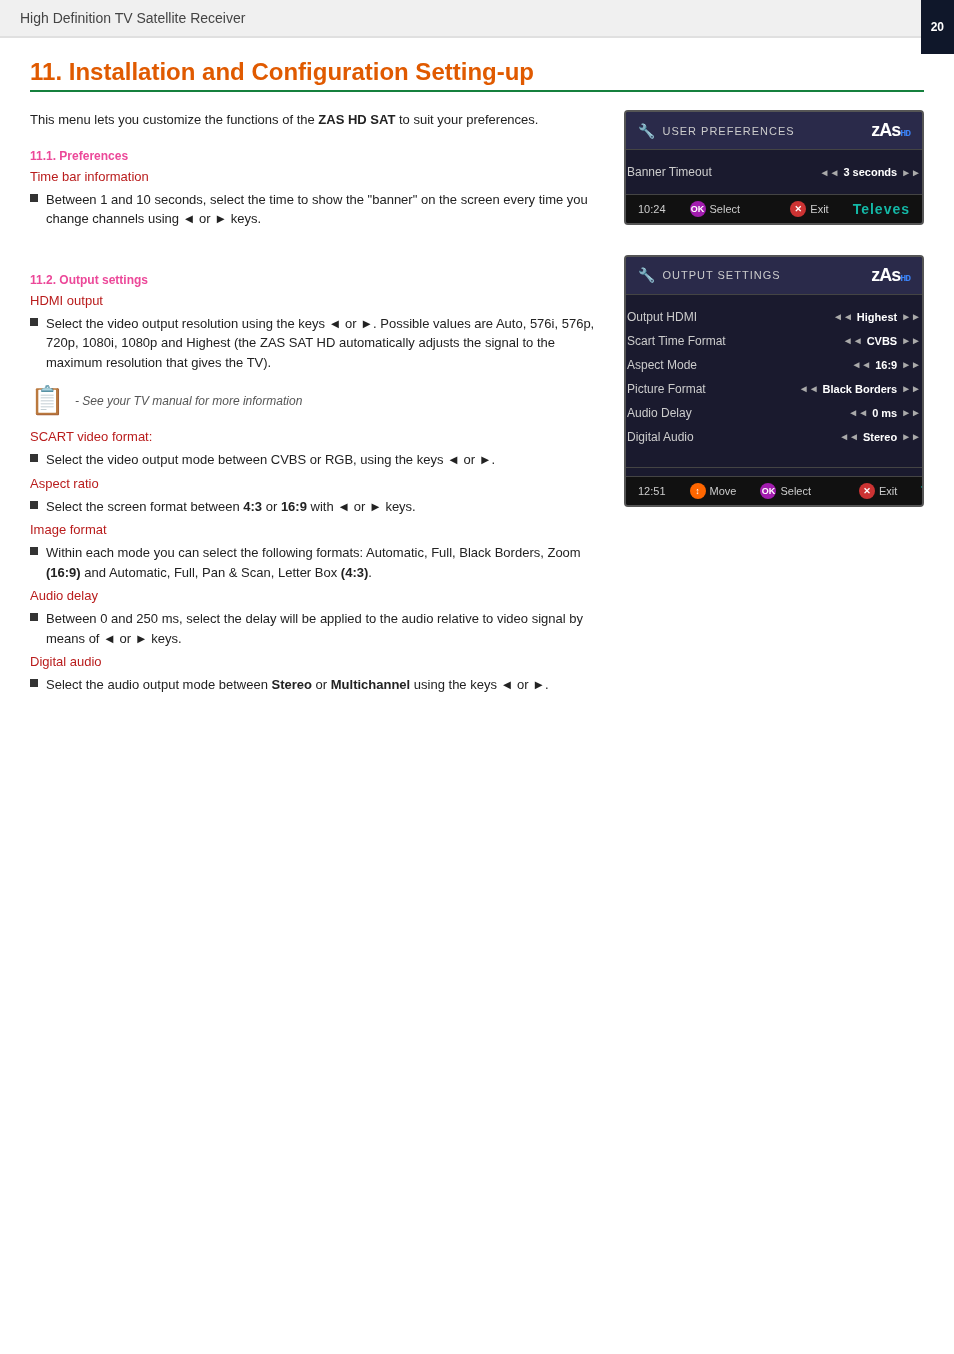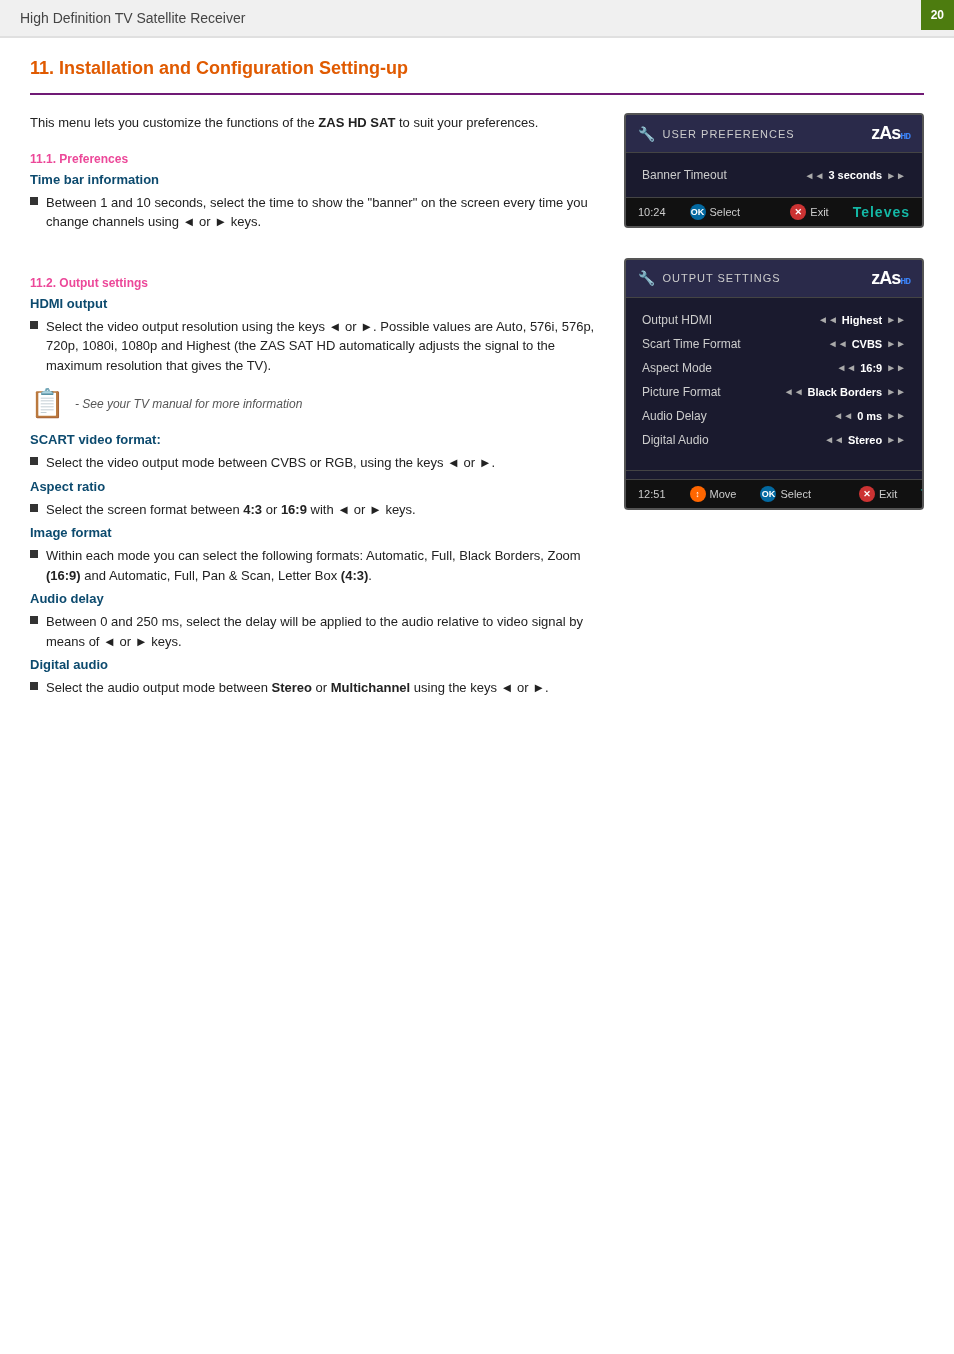--- a/index.html
+++ b/index.html
@@ -10,50 +10,50 @@
       color: #222;
       width: 954px;
       min-height: 1354px;
     }
 
     
     .page-badge {
       position: absolute;
       top: 0;
       right: 0;
-      background: #4d7c0f;
+      background: #0f172a;
       color: #fff;
       font-size: 12px;
       font-weight: bold;
-      padding: 8px 10px;
+      padding: 20px 10px;
       margin-left: 36px;
     }
 
     
     .header-bar {
       background: #f0f0f0;
       border-bottom: 2px solid #e0e0e0;
       padding: 10px 20px;
       font-size: 14px;
       color: #444;
     }
 
     .main-content {
       padding: 20px 30px;
       position: relative;
     }
 
     
     .chapter-title {
       color: #e05a00;
-      font-size: 18px;
+      font-size: 24px;
       font-weight: bold;
       margin-bottom: 18px;
-      border-bottom: 2px solid #701a75;
-      padding-bottom: 14px;
+      border-bottom: 2px solid #15803d;
+      padding-bottom: 4px;
     }
 
     
     .two-col {
       display: flex;
       gap: 20px;
       margin-bottom: 20px;
     }
 
     .text-col {
@@ -69,22 +69,22 @@
     .section-heading {
       color: #ec4899;
       font-size: 12px;
       font-weight: bold;
       margin-top: 18px;
       margin-bottom: 6px;
     }
 
     .subsection-heading {
       font-size: 13px;
-      font-weight: bold;
-      color: #0c4a6e;
+      font-weight: normal;
+      color: #b91c1c;
       margin-top: 3px;
       margin-bottom: 6px;
     }
 
     
     .bullet-item {
       display: flex;
       align-items: flex-start;
       margin-bottom: 6px;
       font-size: 13px;
@@ -153,21 +153,21 @@
       font-weight: bold;
       color: #fff;
       letter-spacing: -1px;
     }
 
     .brand-z { color: #fff; }
     .brand-as { color: #fff; }
     .brand-hd { color: #3b82f6; font-size: 10px; }
 
     .tv-screen-body {
-      padding: 10px 16px;
+      padding: 10px 1px;
     }
 
     .tv-row {
       display: flex;
       align-items: center;
       justify-content: space-between;
       padding: 5px 0;
       font-size: 12px;
       color: #ddd;
     }
@@ -219,21 +219,21 @@
       align-items: center;
       justify-content: center;
       width: 16px;
       height: 16px;
       border-radius: 50%;
       font-size: 9px;
       font-weight: bold;
     }
 
     .btn-ok {
-      background: #0369a1;
+      background: #a21caf;
       color: #fff;
     }
 
     .btn-exit {
       background: #cc3333;
       color: #fff;
     }
 
     .btn-move {
       background: #ff6600;

